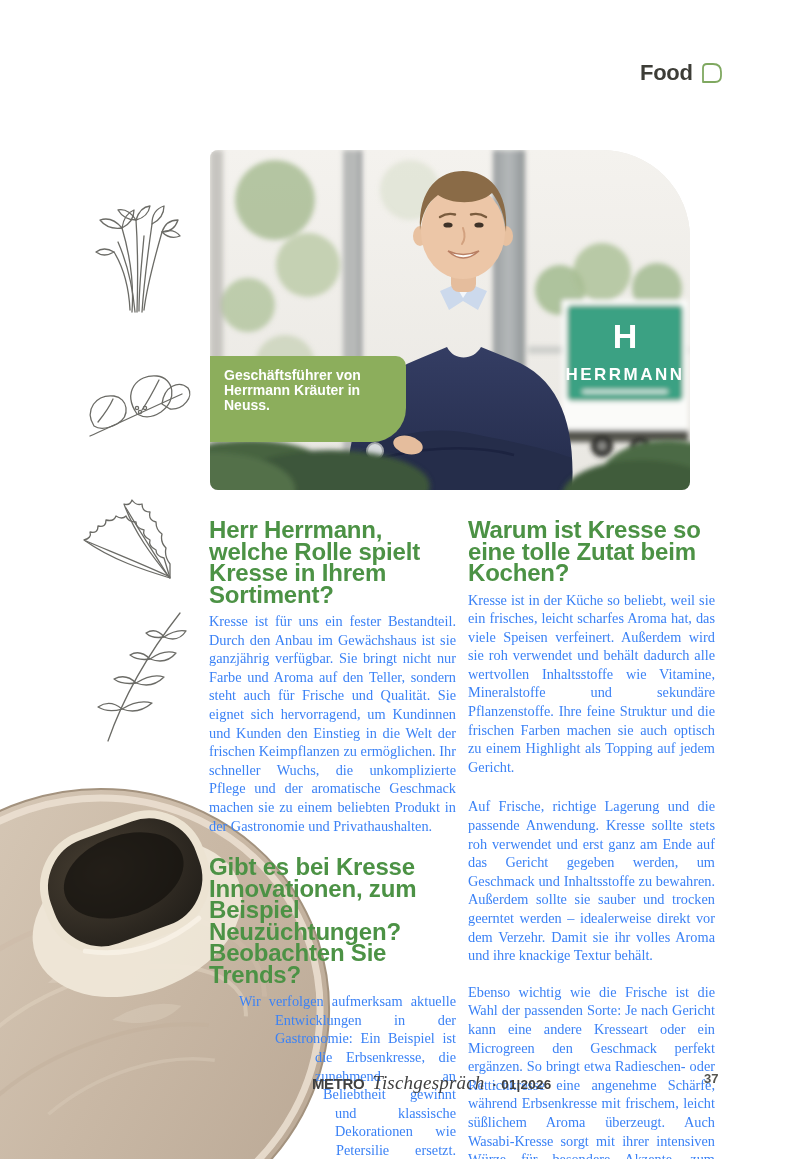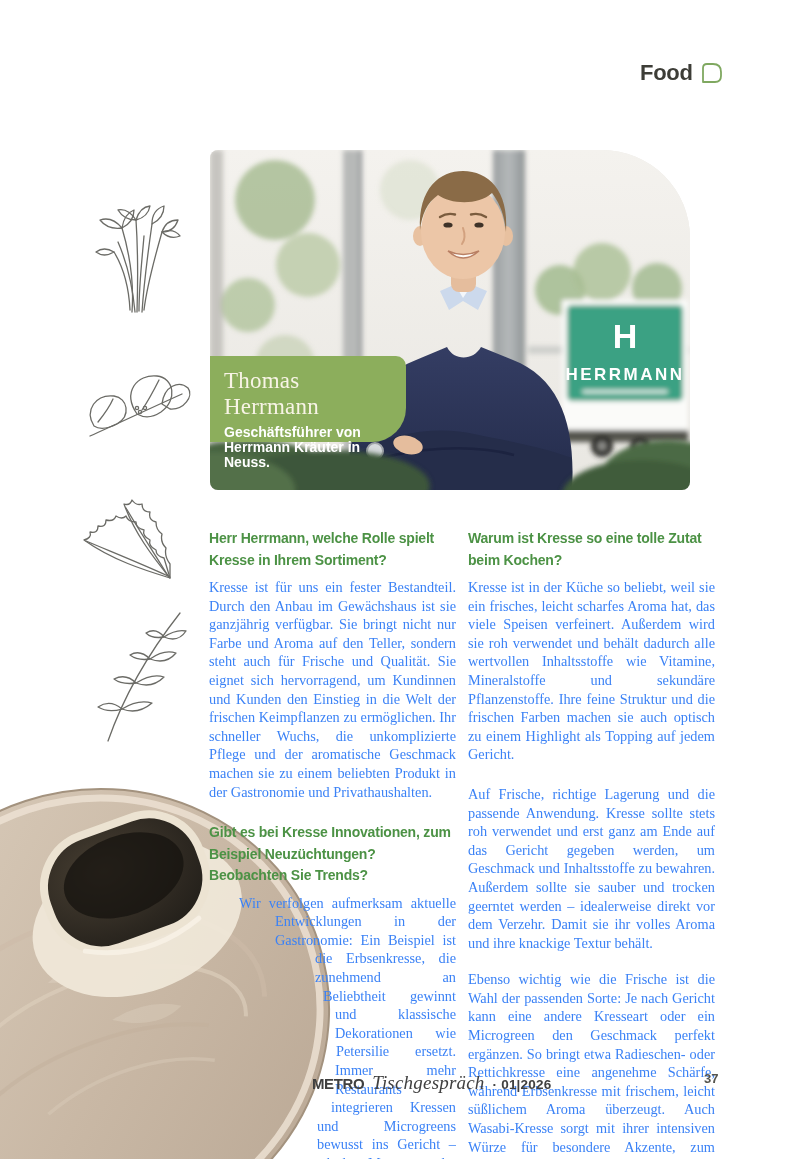--- a/index.html
+++ b/index.html
@@ -22,22 +22,22 @@
   .caption .role{font-size:14px;line-height:15px;font-weight:700;color:#ffffff;width:172px;}
 
   
   .sketch{position:absolute;}
   .sketch path,.sketch circle{stroke:#6b6b66;stroke-width:1.3;fill:none;
       stroke-linecap:round;stroke-linejoin:round;}
 
   
   .col{position:absolute;top:519px;width:247px;z-index:2;}
   #col1{left:209px;} #col2{left:468px;}
-  h3.q{font-size:14px;line-height:21.5px;font-weight:700;color:#4c9245;
-       letter-spacing:-0.2px;margin:9px 0 7px 0;}
+  h3.q{font-size:24px;line-height:21.5px;font-weight:700;color:#4c9245;
+       letter-spacing:-0.2px;margin:0 0 7px 0;}
   .block + .block{margin-top:21px;}
   p.a{font-family:"Liberation Serif",serif;font-size:14.3px;line-height:18.6px;
       text-align:justify;margin:0;color:#3b82f6;hyphens:auto;-webkit-hyphens:auto;}
   p.a + p.a{margin-top:18px;}
   
   .plate-wrap{float:left;width:130px;height:261px;
       shape-outside:polygon(0px 0px,0px 18px,30px 18px,30px 37px,66px 37px,66px 56px,
         86px 56px,86px 74px,106px 74px,106px 93px,114px 93px,114px 112px,122px 112px,
         122px 130px,126px 130px,126px 149px,127px 149px,127px 167px,126px 167px,
         126px 186px,122px 186px,122px 205px,116px 205px,116px 223px,108px 223px,
@@ -146,21 +146,20 @@
       <g filter="url(#soft)">
         <ellipse cx="40" cy="330" rx="90" ry="40" fill="#47633f"></ellipse>
         <ellipse cx="120" cy="336" rx="100" ry="36" fill="#3c573a"></ellipse>
         <ellipse cx="0" cy="340" rx="85" ry="38" fill="#52704a"></ellipse>
         <ellipse cx="458" cy="332" rx="70" ry="42" fill="#4c6a44"></ellipse>
         <ellipse cx="432" cy="346" rx="80" ry="36" fill="#3f5c3a"></ellipse>
       </g>
     </svg>
 
     <div class="caption">
-      <div class="name">Thomas Herrmann</div>
       <div class="role">Geschäftsführer von Herrmann Kräuter in Neuss.</div>
     </div>
   </div>
 
   <svg class="sketch" style="left:92px;top:190px" width="90" height="125" viewBox="0 0 90 125">
     <path d="M40 122 C42 95 38 65 30 38"></path>
       <path d="M45 122 C46 90 46 60 44 30"></path>
     <path d="M50 122 C52 92 56 62 60 34"></path>
       <path d="M47 121 C47 95 50 70 52 46"></path>
     <path d="M43 122 C41 100 36 75 26 52"></path>

